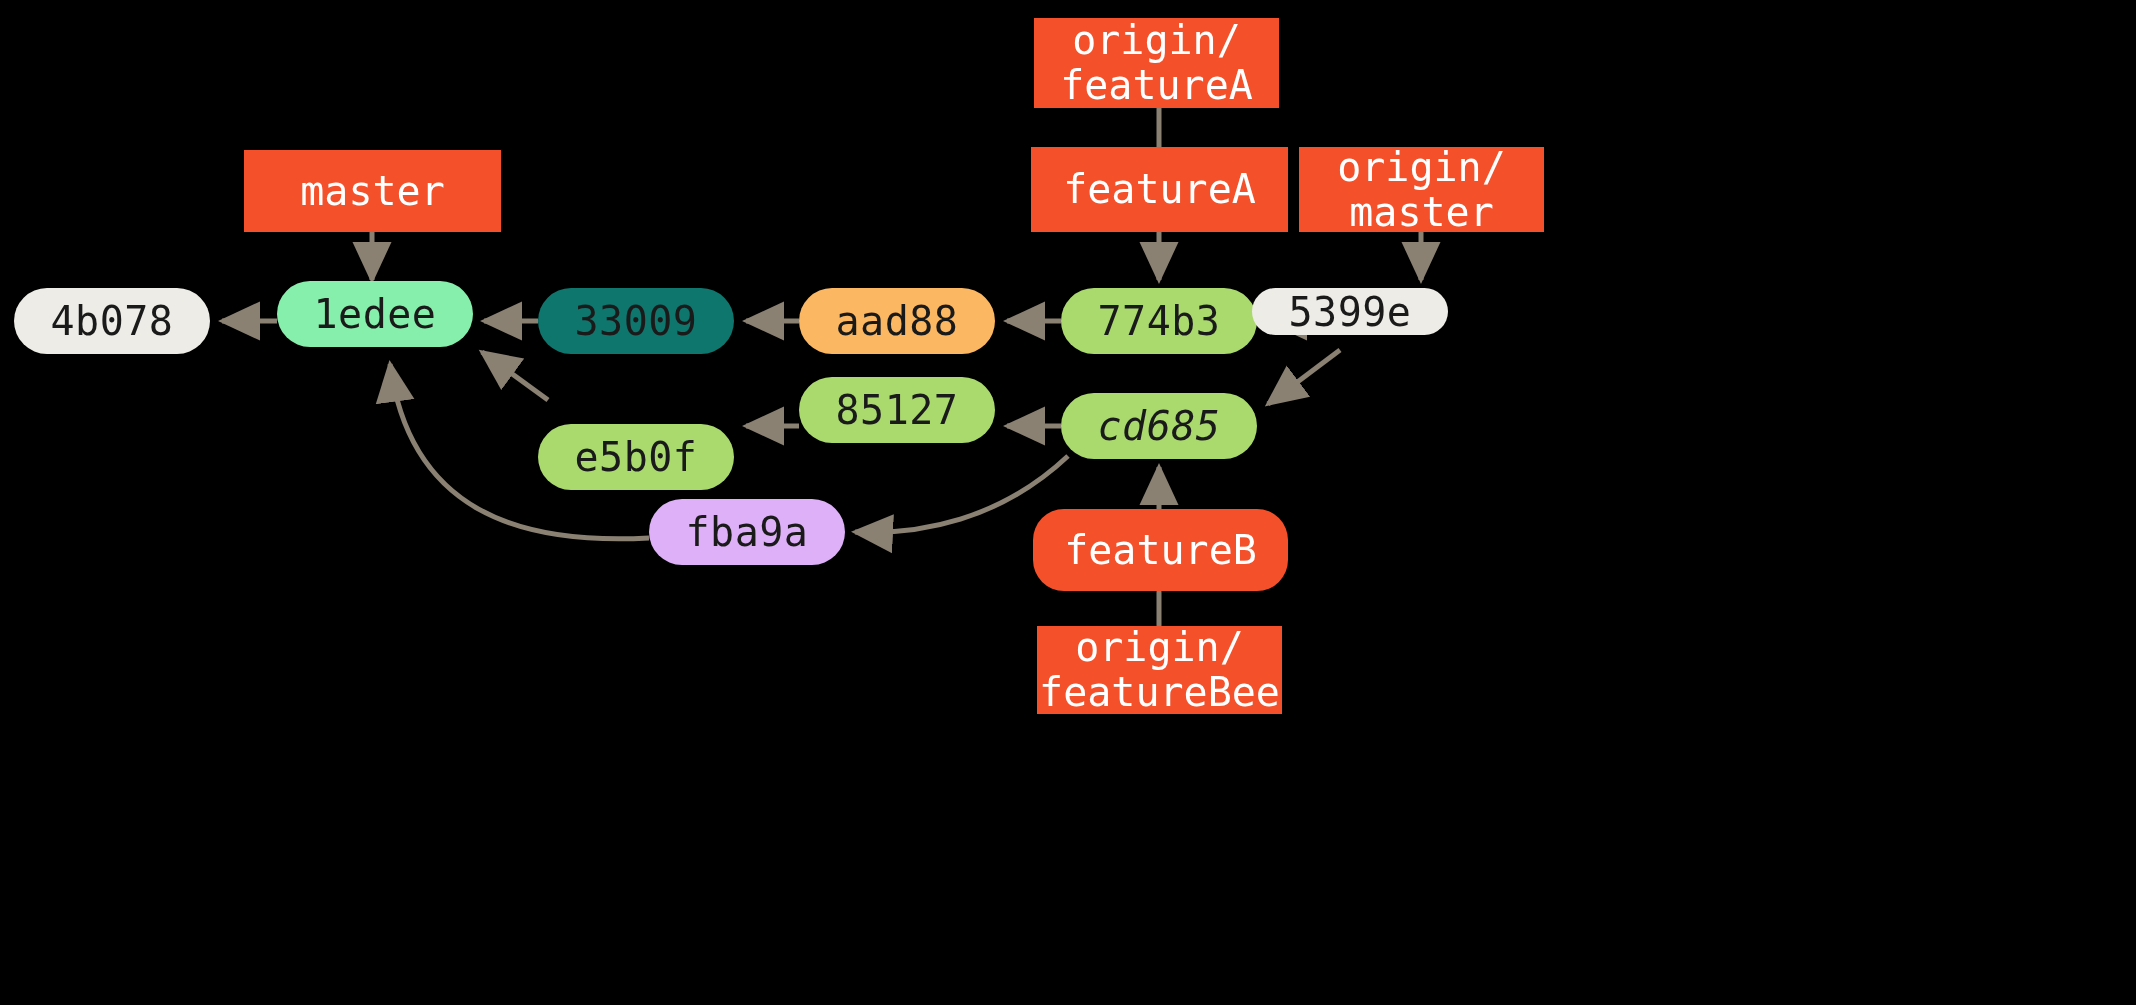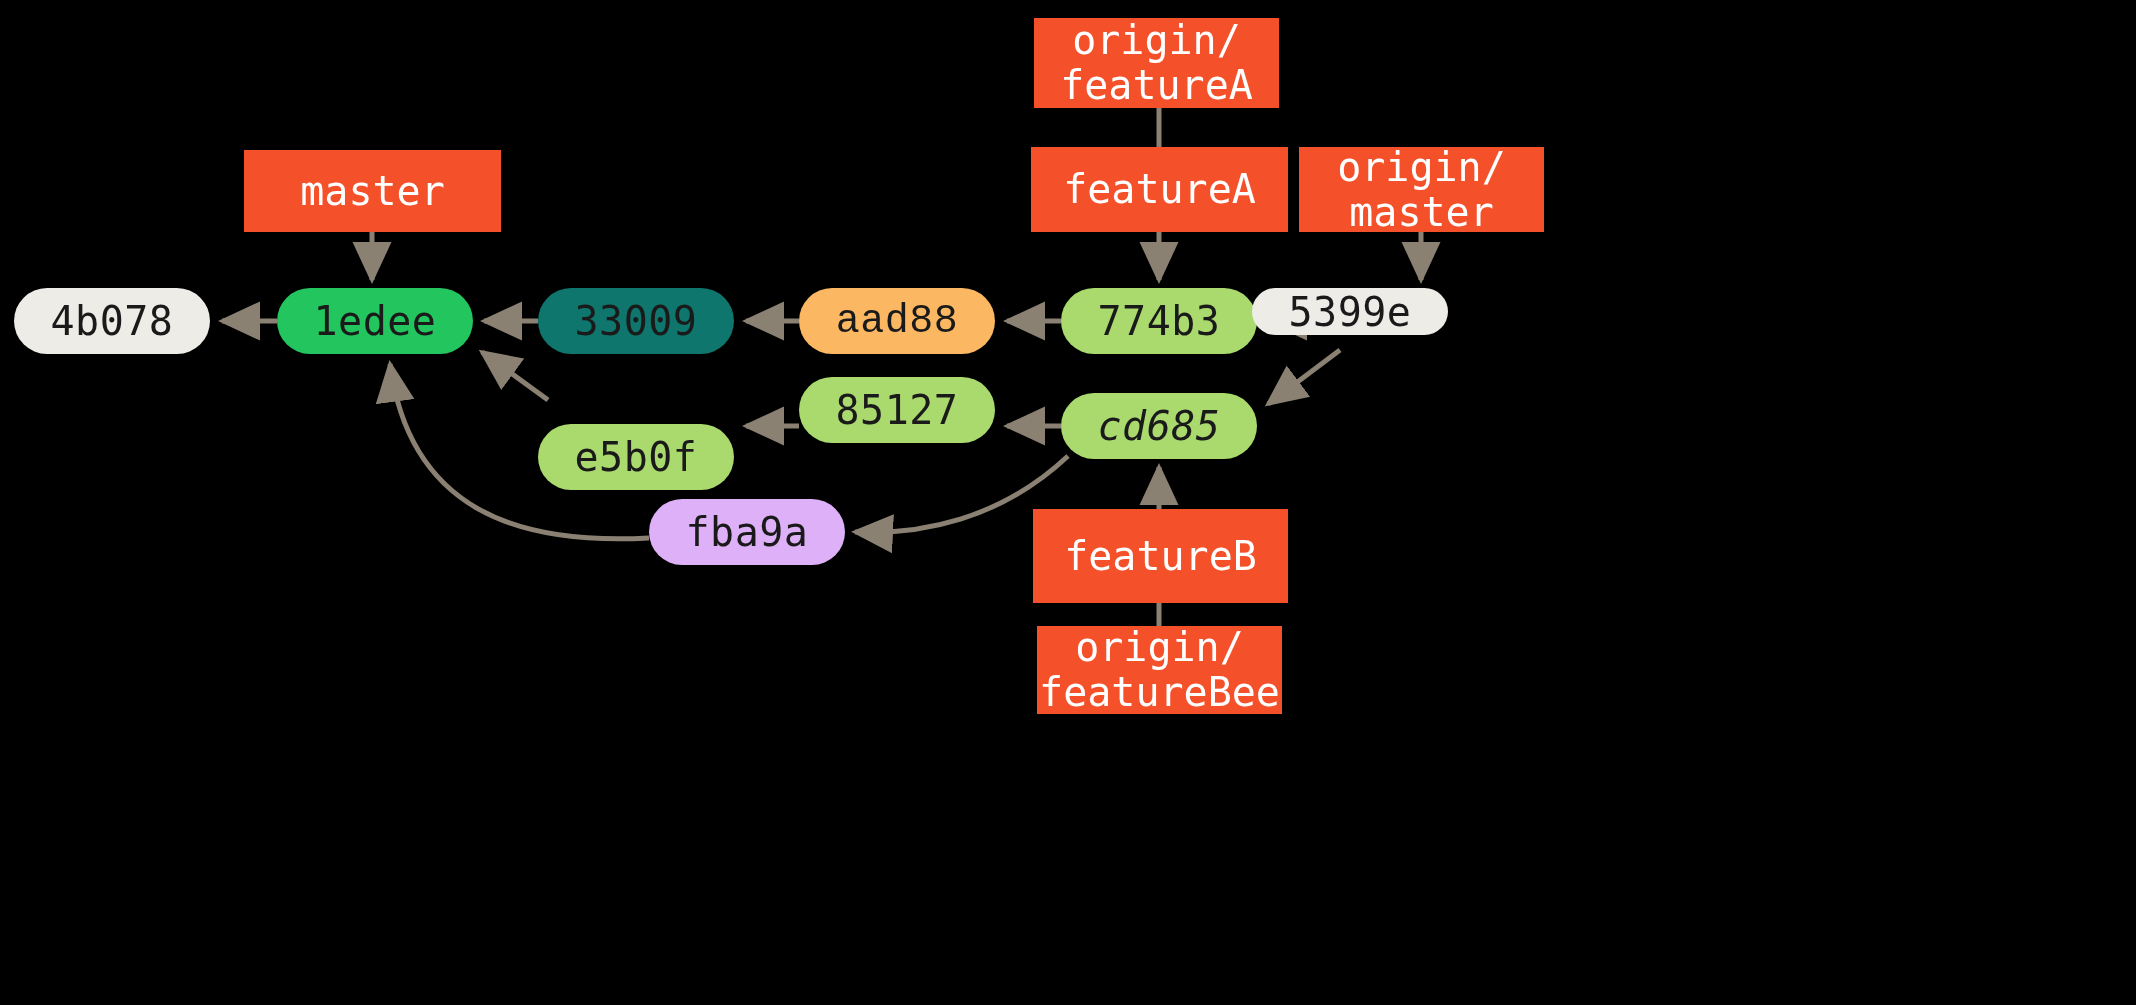--- a/index.html
+++ b/index.html
@@ -94,32 +94,32 @@
   <div class="label" style="left:1034px; top:18px; width:245px; height:90px;">origin/
 featureA</div>
 
   <div class="label" style="left:244px; top:150px; width:257px; height:82px;">master</div>
 
   <div class="label" style="left:1031px; top:147px; width:257px; height:85px;">featureA</div>
 
   <div class="label" style="left:1299px; top:147px; width:245px; height:85px;">origin/
 master</div>
 
-  <div class="label" style="left:1033px; top:509px; width:255px; height:94px;">featureB</div>
+  <div class="label" style="left:1033px; top:509px; width:255px; height:82px;border-radius:31px;">featureB</div>
 
   <div class="label" style="left:1037px; top:626px; width:245px; height:88px;">origin/
 featureBee</div>
 
   <div class="node" style="left:14px; top:288px; width:196px; height:66px; background:#eeece6;">4b078</div>
 
-  <div class="node" style="left:277px; top:288px; width:196px; height:66px; background:#22c55e;">1edee</div>
+  <div class="node" style="left:277px; top:281px; width:196px; height:66px; background:#86efac;">1edee</div>
 
   <div class="node" style="left:538px; top:288px; width:196px; height:66px; background:#0f766e;">33009</div>
 
-  <div class="node" style="left:799px; top:288px; width:196px; height:66px; background:#fbb761;font-family:Liberation Mono, monospace;">aad88</div>
+  <div class="node" style="left:799px; top:288px; width:196px; height:66px; background:#fbb761;">aad88</div>
 
   <div class="node" style="left:1061px; top:288px; width:196px; height:66px; background:#aada6e;">774b3</div>
 
   <div class="node" style="left:1252px; top:288px; width:196px; height:47px; background:#eeece6;">5399e</div>
 
   <div class="node" style="left:538px; top:393px; width:196px; height:66px; background:#aada6e;margin-top:31px;">e5b0f</div>
 
   <div class="node" style="left:799px; top:377px; width:196px; height:66px; background:#aada6e;">85127</div>
 
   <div class="node" style="left:1061px; top:393px; width:196px; height:66px; background:#aada6e;font-style:italic;">cd685</div>

